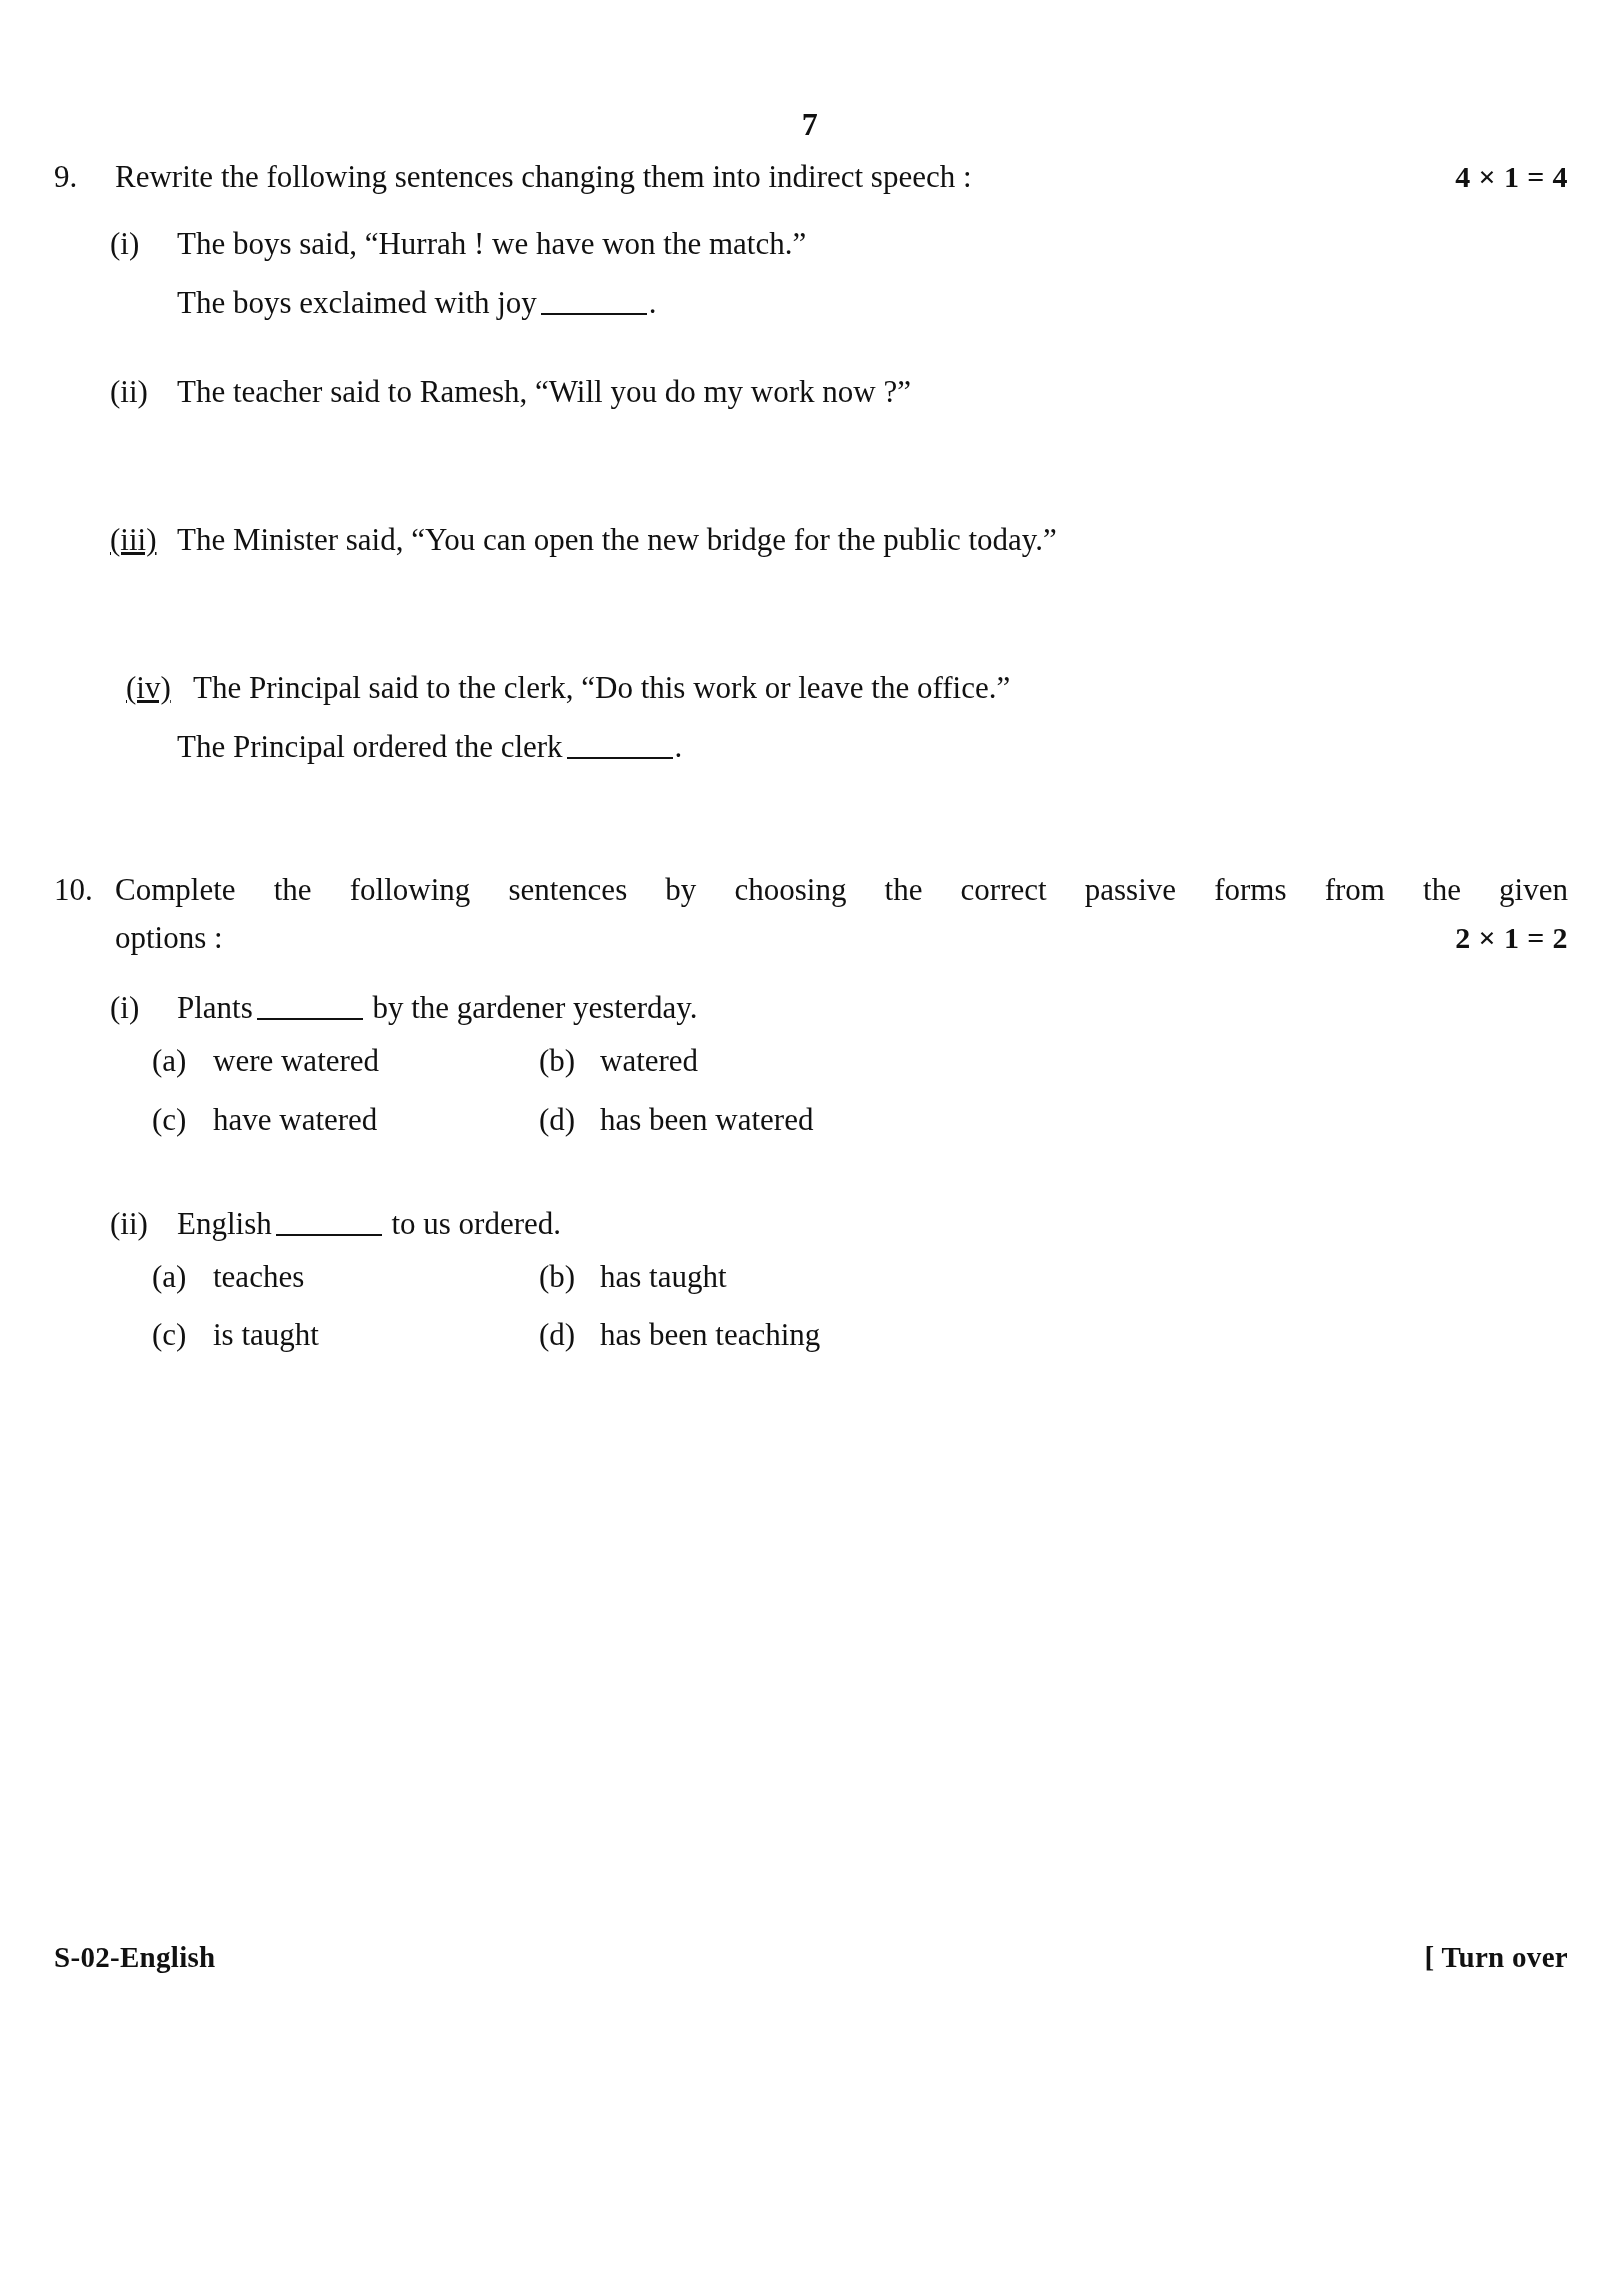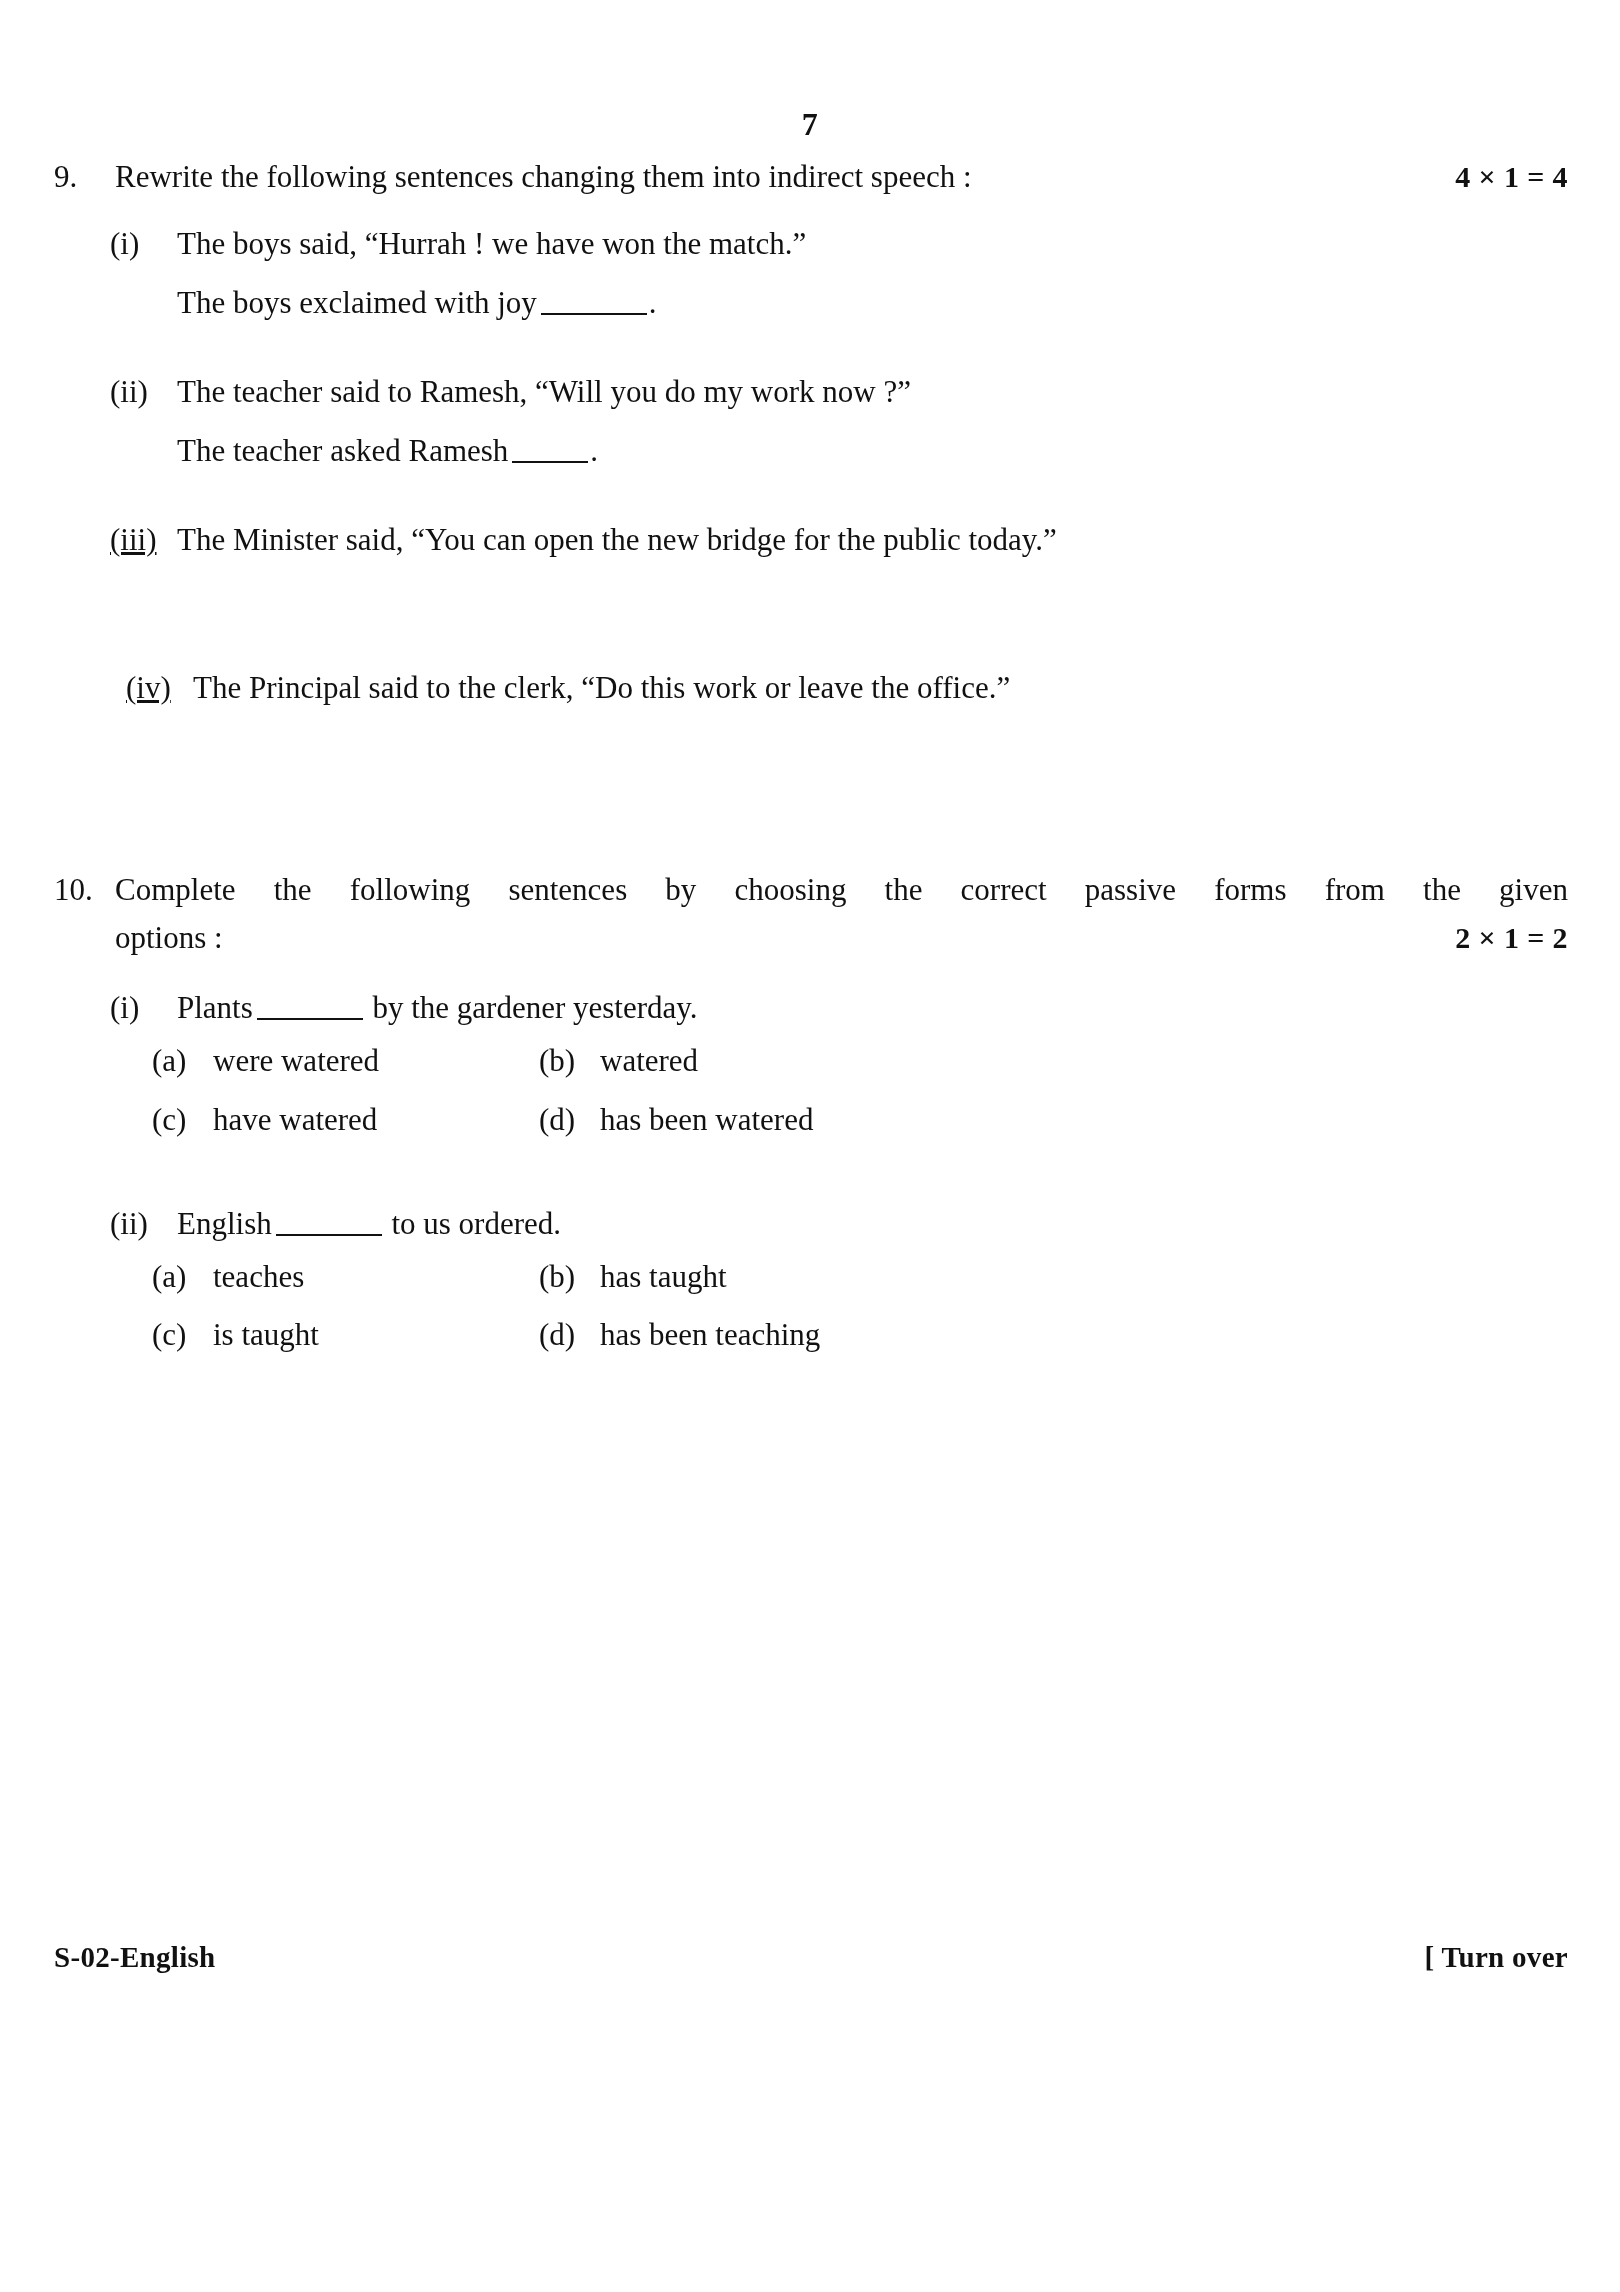--- a/index.html
+++ b/index.html
@@ -166,40 +166,40 @@
       </div>
     </div>
   </div>
 
   <div class="q-block" style="top:372px; left:110px; width:1460px;">
     <div class="sub-row">
       <div class="sub-label">(ii)</div>
       <div class="sub-text">The teacher said to Ramesh, “Will you do my work now ?”</div>
     </div>
   </div>
-  <div class="q-block" style="top:431px; left:110px; width:1460px;">
-    <div class="sub-row">
-      <div class="sub-label"></div>
-      <div class="sub-text">
-        <span>The teacher asked Ramesh</span><span class="blank b-short"></span><span>.</span>
-      </div>
-    </div>
-  </div>
 
   <div class="q-block" style="top:520px; left:110px; width:1460px;">
     <div class="sub-row">
       <div class="sub-label wide">(iii)</div>
       <div class="sub-text">The Minister said, “You can open the new bridge for the public today.”</div>
     </div>
   </div>
 
   <div class="q-block" style="top:668px; left:110px; width:1460px;margin-left:16px;">
     <div class="sub-row">
       <div class="sub-label wide">(iv)</div>
       <div class="sub-text">The Principal said to the clerk, “Do this work or leave the office.”</div>
+    </div>
+  </div>
+  <div class="q-block" style="top:727px; left:110px; width:1460px;">
+    <div class="sub-row">
+      <div class="sub-label wide"></div>
+      <div class="sub-text">
+        <span>The Principal ordered the clerk</span><span class="blank b-long"></span><span>.</span>
+      </div>
     </div>
   </div>
 
   <div class="q-block" style="top:870px;">
     <div class="q-row">
       <div class="q-num">10.</div>
       <div class="q-text justify">Complete the following sentences by choosing the correct passive forms from the given</div>
     </div>
   </div>
   <div class="q-block" style="top:918px;">

